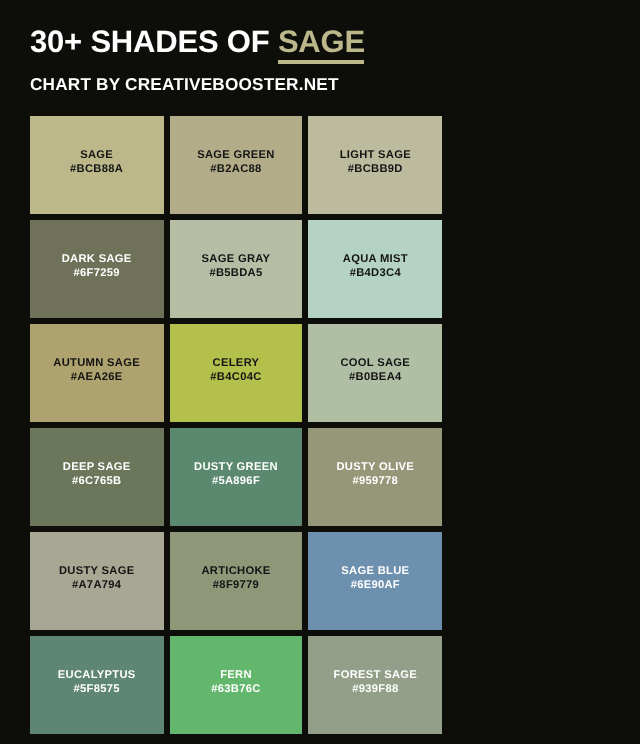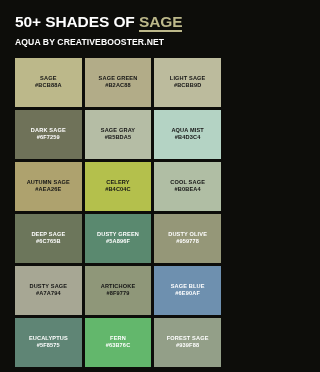--- a/index.html
+++ b/index.html
@@ -72,22 +72,22 @@
     letter-spacing: 0.15px;
     line-height: 1.35;
   }
 </style>
 </head>
 <body>
 
 <div class="page">
 
   <div class="header">
-    <div class="title"><span>50+ SHADES OF </span><span class="accent">SAGE</span></div>
-    <div class="subtitle">AQUA BY CREATIVEBOOSTER.NET</div>
+    <div class="title"><span>30+ SHADES OF </span><span class="accent">SAGE</span></div>
+    <div class="subtitle">CHART BY CREATIVEBOOSTER.NET</div>
   </div>
 
   <div class="grid">
       <div class="swatch" style="background: rgb(188, 184, 138); color: rgb(20, 20, 20);">
         <div class="sw-name">SAGE</div>
         <div class="sw-hex">#BCB88A</div>
       </div>
       <div class="swatch" style="background: rgb(178, 172, 136); color: rgb(20, 20, 20);">
         <div class="sw-name">SAGE GREEN</div>
         <div class="sw-hex">#B2AC88</div>

